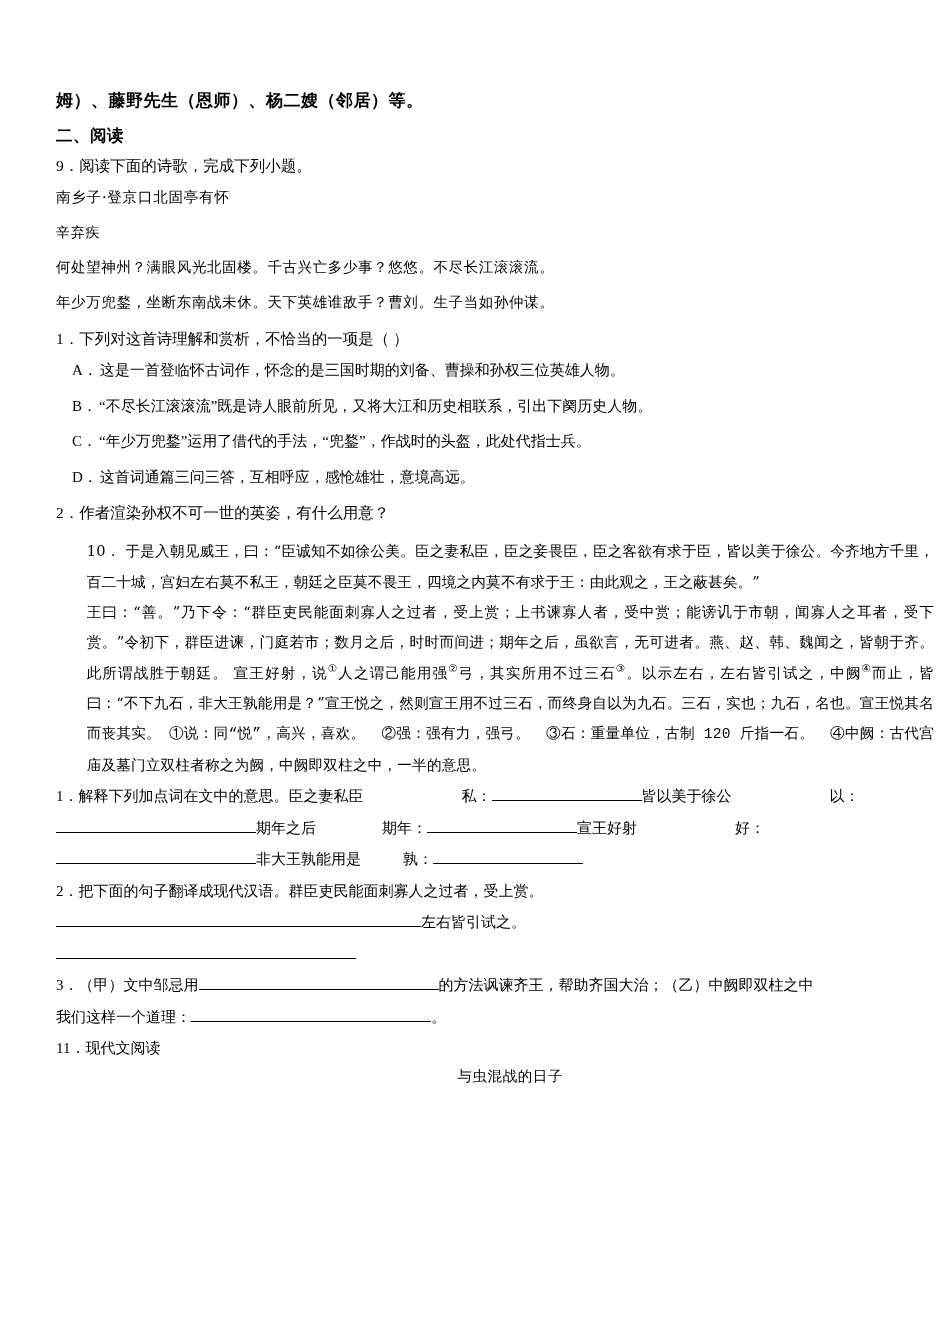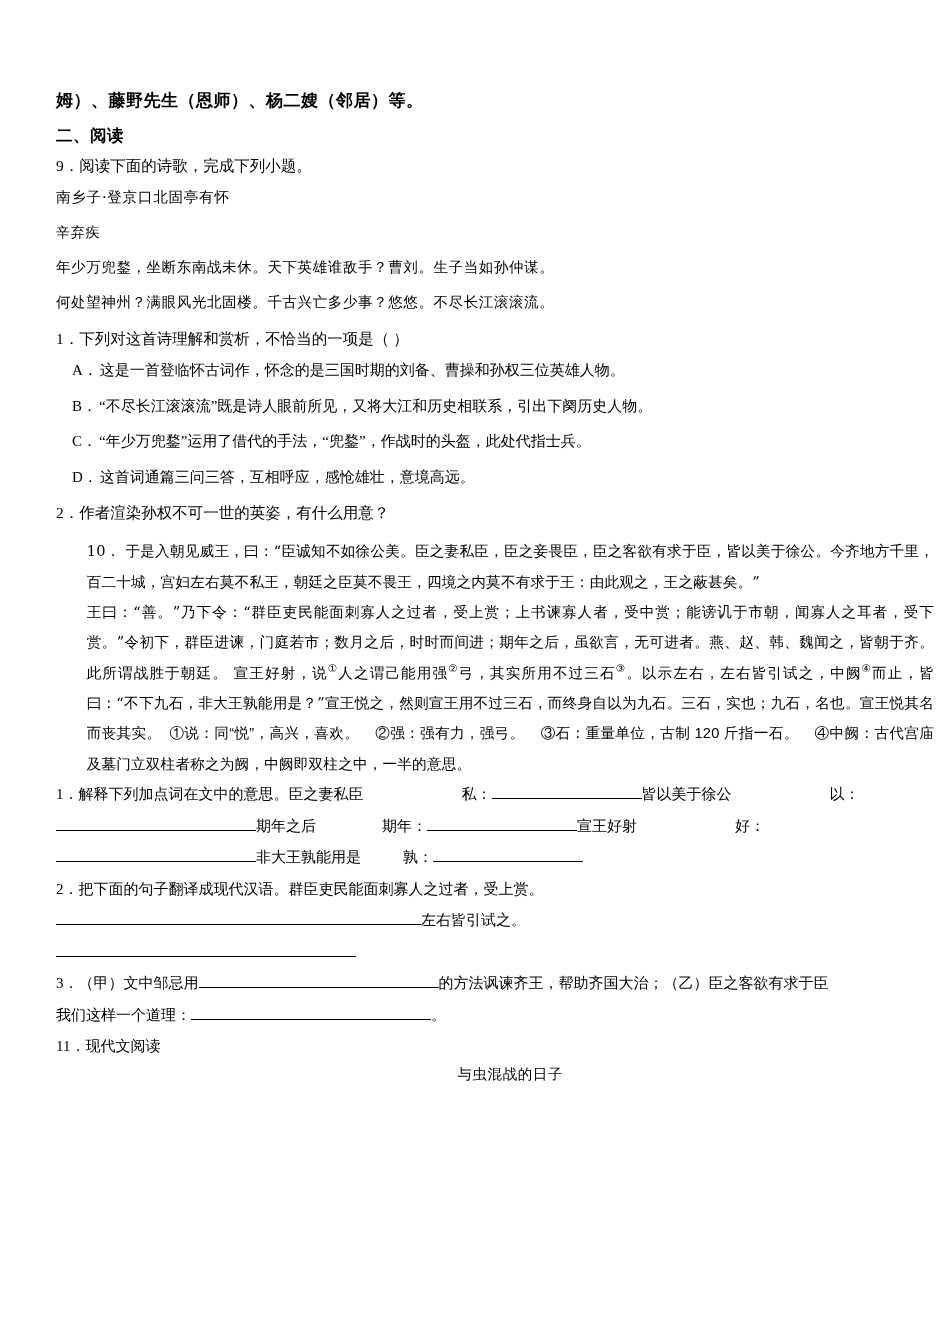--- a/index.html
+++ b/index.html
@@ -96,21 +96,21 @@
     text-align: justify;
     letter-spacing: 0.2px;
   }
   .passage p { margin: 0; }
   .indent2 { padding-left: 2.1em; }
 
   .notes {
     font-size: 14.6px;
     line-height: 2.08;
     margin: 8px;
-    font-family: Liberation Sans, sans-serif;
+    font-family: Liberation Mono, monospace;
     text-align: justify;
   }
 
   sup.mk {
     font-size: 0.72em;
     vertical-align: super;
     line-height: 0;
   }
 
   .fill {
@@ -152,22 +152,22 @@
   <div class="content">
 
     <div class="line-head hei">姆）、藤野先生（恩师）、杨二嫂（邻居）等。</div>
 
     <div class="sec-title hei">二、阅读</div>
 
     <div class="q q-tight song">9．阅读下面的诗歌，完成下列小题。</div>
 
     <div class="poem-title kai">南乡子·登京口北固亭有怀</div>
     <div class="poem-author kai">辛弃疾</div>
+    <div class="poem-line kai">何处望神州？满眼风光北固楼。千古兴亡多少事？悠悠。不尽长江滚滚流。</div>
     <div class="poem-line kai">年少万兜鍪，坐断东南战未休。天下英雄谁敌手？曹刘。生子当如孙仲谋。</div>
-    <div class="poem-line kai">何处望神州？满眼风光北固楼。千古兴亡多少事？悠悠。不尽长江滚滚流。</div>
 
     <div class="q q-tight song">1．下列对这首诗理解和赏析，不恰当的一项是（          ）</div>
 
     <div class="opt song">
       <span class="lbl">A．</span><span>这是一首登临怀古词作，怀念的是三国时期的刘备、曹操和孙权三位英雄人物。</span>
     </div>
     <div class="opt song">
       <span class="lbl">B．</span><span>“不尽长江滚滚流”既是诗人眼前所见，又将大江和历史相联系，引出下阕历史人物。</span>
     </div>
     <div class="opt song">
@@ -192,21 +192,21 @@
       <span>2．把下面的句子翻译成现代汉语。</span><span>群臣吏民能面刺寡人之过者，受上赏。</span>
     </div>
     <div class="fill song blk">
       <span class="blank b-full"></span><span>左右皆引试之。</span>
     </div>
     <div class="fill song blk">
       <span class="blank b-xxl"></span>
     </div>
 
     <div class="fill song blk">
-      <span>3．（甲）文中邹忌用</span><span class="blank b-xl"></span><span>的方法讽谏齐王，帮助齐国大治；（乙）臣之客欲有求于臣</span>
+      <span>3．（甲）文中邹忌用</span><span class="blank b-xl"></span><span>的方法讽谏齐王，帮助齐国大治；（乙）中阙即双柱之中</span>
     </div>
     <div class="fill song blk">
       <span>我们这样一个道理：</span><span class="blank b-xl"></span><span>。</span>
     </div>
 
 
     <div class="fill song blk">11．现代文阅读</div>
     <div class="modern-title kai">与虫混战的日子</div>
 
   </div>

